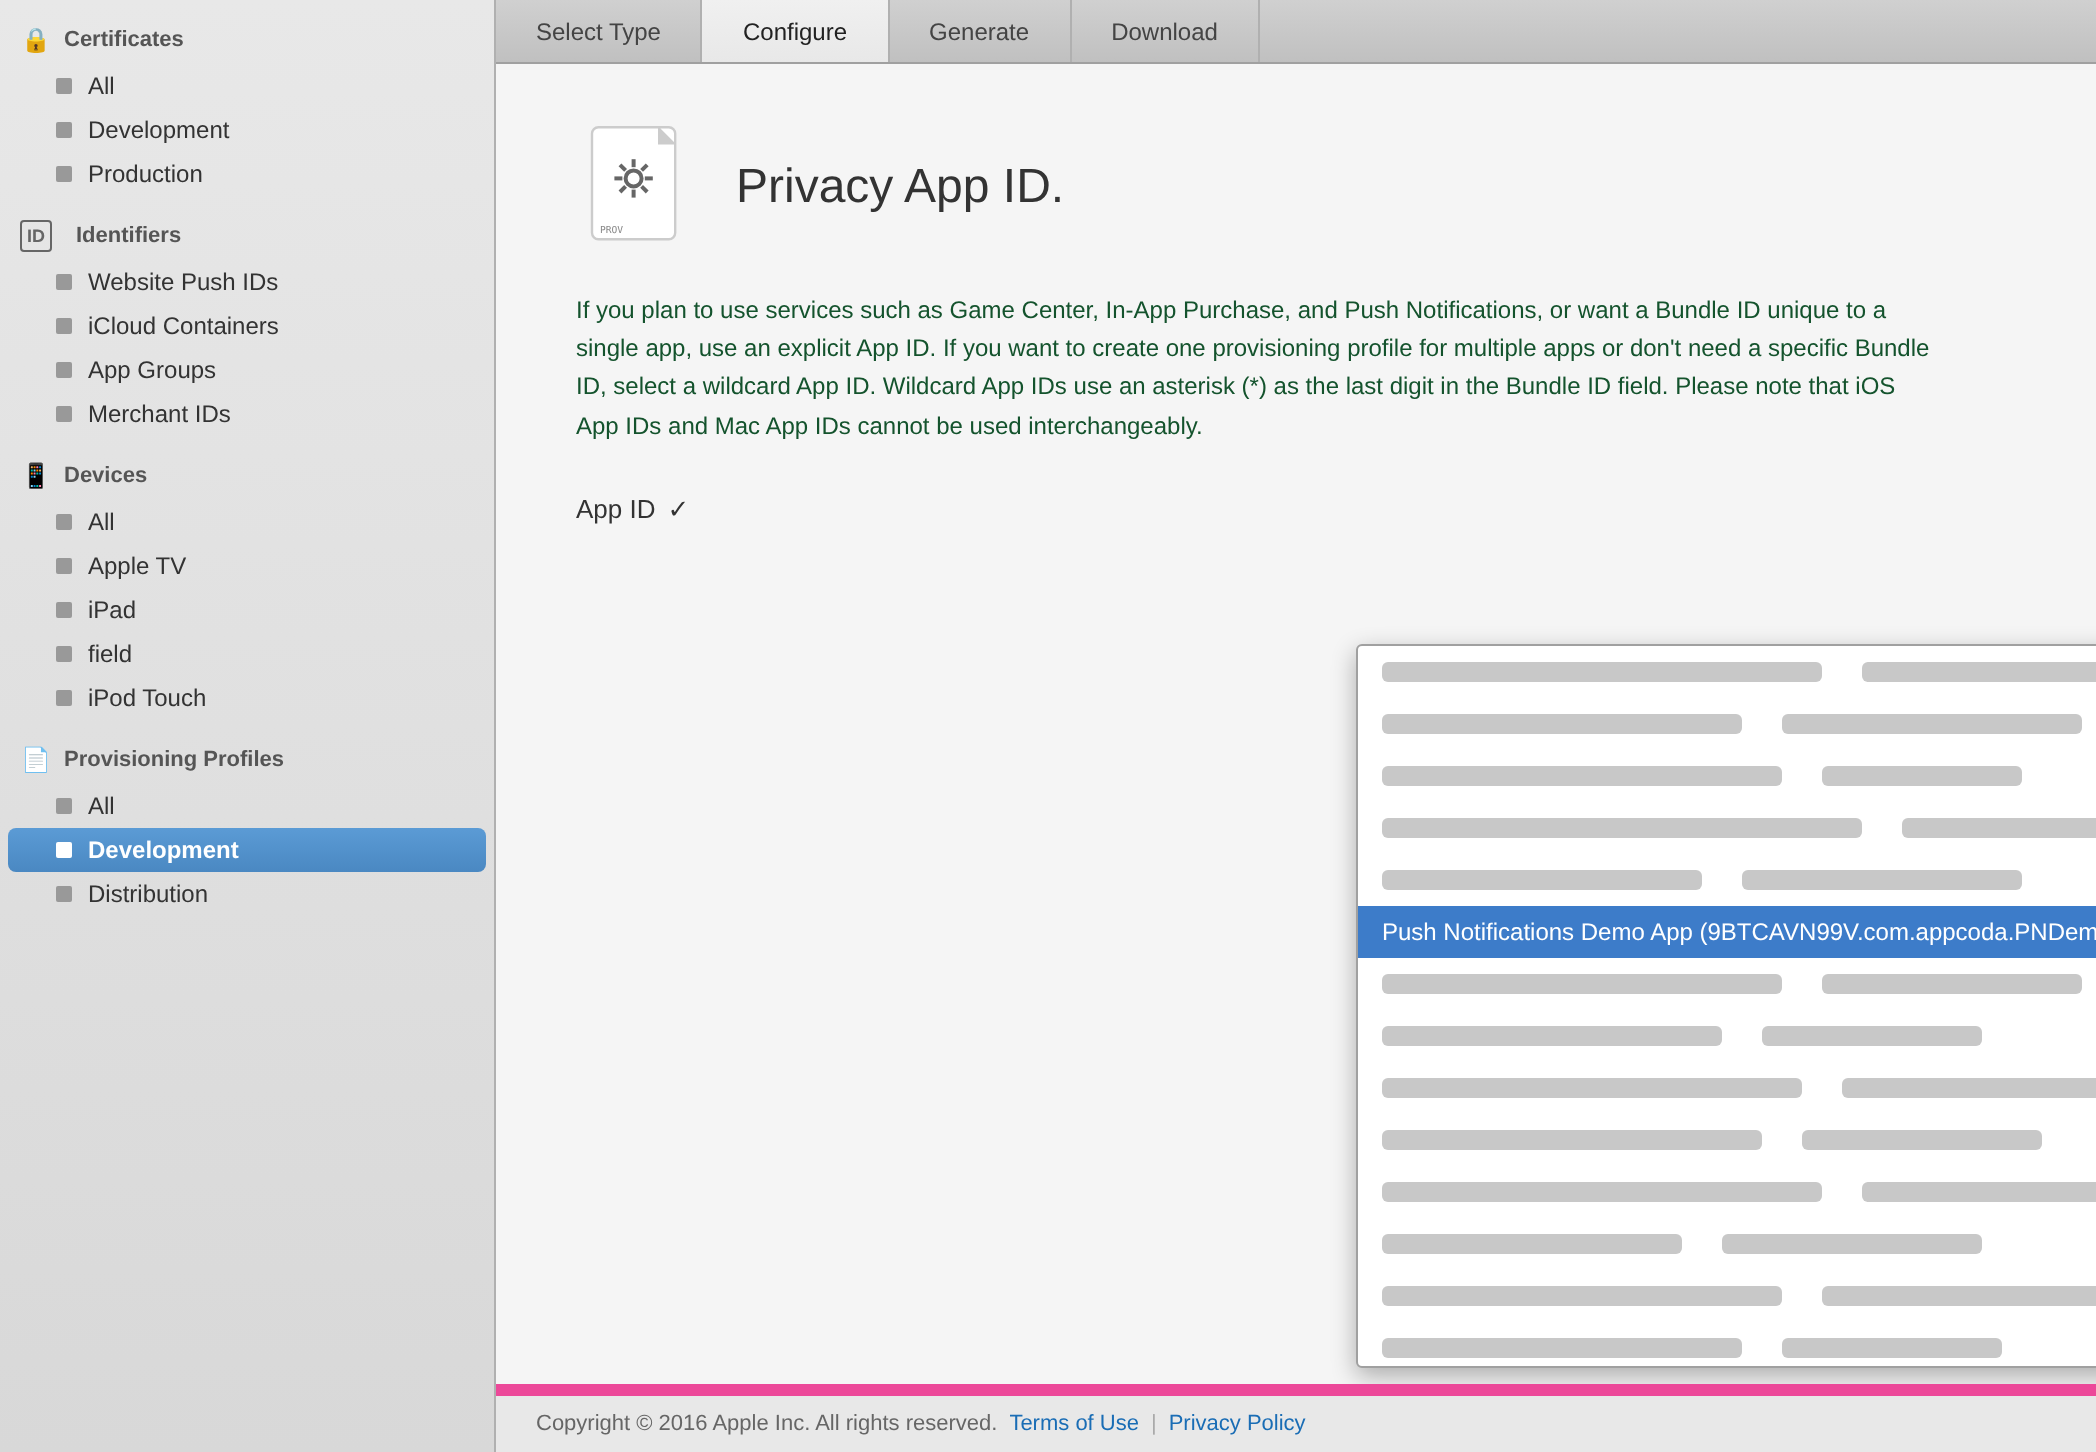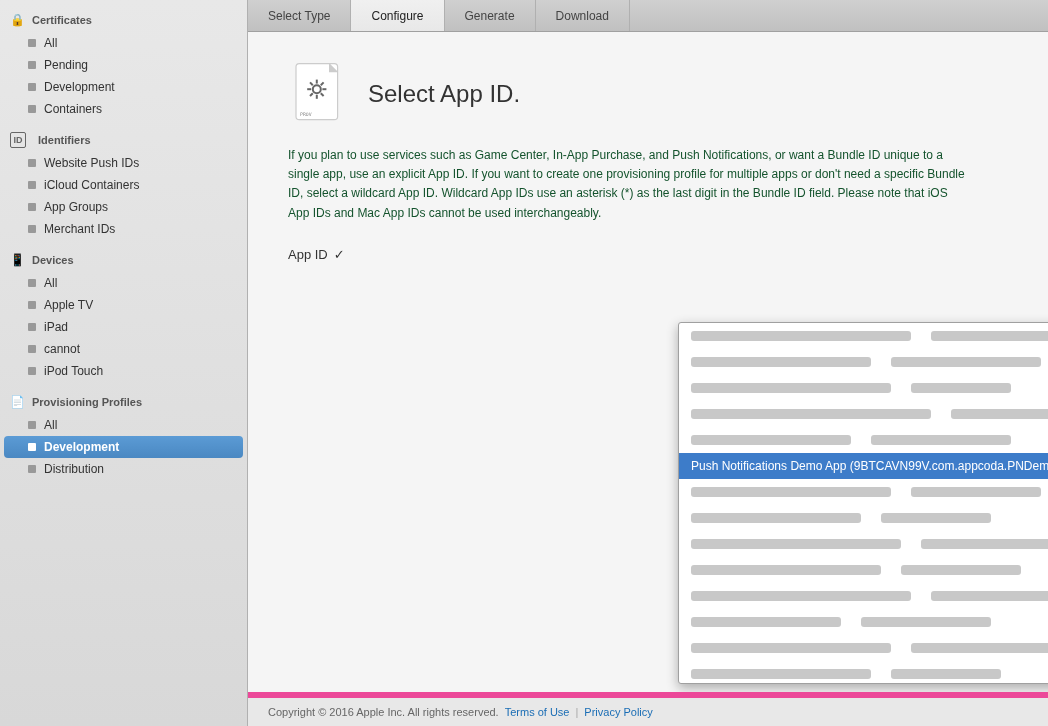--- a/index.html
+++ b/index.html
@@ -248,29 +248,25 @@
     <div class="sidebar-section-header">
       <span class="section-icon">🔒</span>
       <span>Certificates</span>
     </div>
     <div class="sidebar-item">
       <span class="item-dot"></span>
       <span>All</span>
     </div>
     <div class="sidebar-item">
       <span class="item-dot"></span>
-      <span>Pending</span>
-    </div>
-    <div class="sidebar-item">
-      <span class="item-dot"></span>
       <span>Development</span>
     </div>
     <div class="sidebar-item">
       <span class="item-dot"></span>
-      <span>Containers</span>
+      <span>Production</span>
     </div>
 
     <div class="sidebar-section-header">
       <span class="section-icon" style="font-size:9px;font-weight:bold;border:1.5px solid #666;border-radius:2px;padding:0 2px;color:#666;">ID</span>
       <span style="margin-left:6px;">Identifiers</span>
     </div>
     <div class="sidebar-item">
       <span class="item-dot"></span>
       <span>Website Push IDs</span>
     </div>
@@ -298,21 +294,21 @@
     <div class="sidebar-item">
       <span class="item-dot"></span>
       <span>Apple TV</span>
     </div>
     <div class="sidebar-item">
       <span class="item-dot"></span>
       <span>iPad</span>
     </div>
     <div class="sidebar-item">
       <span class="item-dot"></span>
-      <span>cannot</span>
+      <span>field</span>
     </div>
     <div class="sidebar-item">
       <span class="item-dot"></span>
       <span>iPod Touch</span>
     </div>
 
     <div class="sidebar-section-header">
       <span class="section-icon">📄</span>
       <span>Provisioning Profiles</span>
     </div>
@@ -366,21 +362,21 @@
                 <line x1="2" y1="14" x2="7" y2="14"></line>
                 <line x1="21" y1="14" x2="26" y2="14"></line>
                 <line x1="5.5" y1="5.5" x2="9" y2="9"></line>
                 <line x1="19" y1="19" x2="22.5" y2="22.5"></line>
                 <line x1="22.5" y1="5.5" x2="19" y2="9"></line>
                 <line x1="9" y1="19" x2="5.5" y2="22.5"></line>
               </g>
             </g>
             <text x="7" y="68" font-size="6" fill="#888" font-family="monospace">PROV</text>
           </svg>
-          <h1 class="page-title">Select App ID.</h1>
+          <h1 class="page-title">Privacy App ID.</h1>
         </div>
 
         <p class="description-text">If you plan to use services such as Game Center, In-App Purchase, and Push Notifications, or want a Bundle ID unique to a single app, use an explicit App ID. If you want to create one provisioning profile for multiple apps or don't need a specific Bundle ID, select a wildcard App ID. Wildcard App IDs use an asterisk (*) as the last digit in the Bundle ID field. Please note that iOS App IDs and Mac App IDs cannot be used interchangeably.</p>
 
         <div class="app-id-row">
           <span class="app-id-label">App ID</span>
           <span class="checkmark">✓</span>
         </div>
 
         <div class="dropdown-container">

